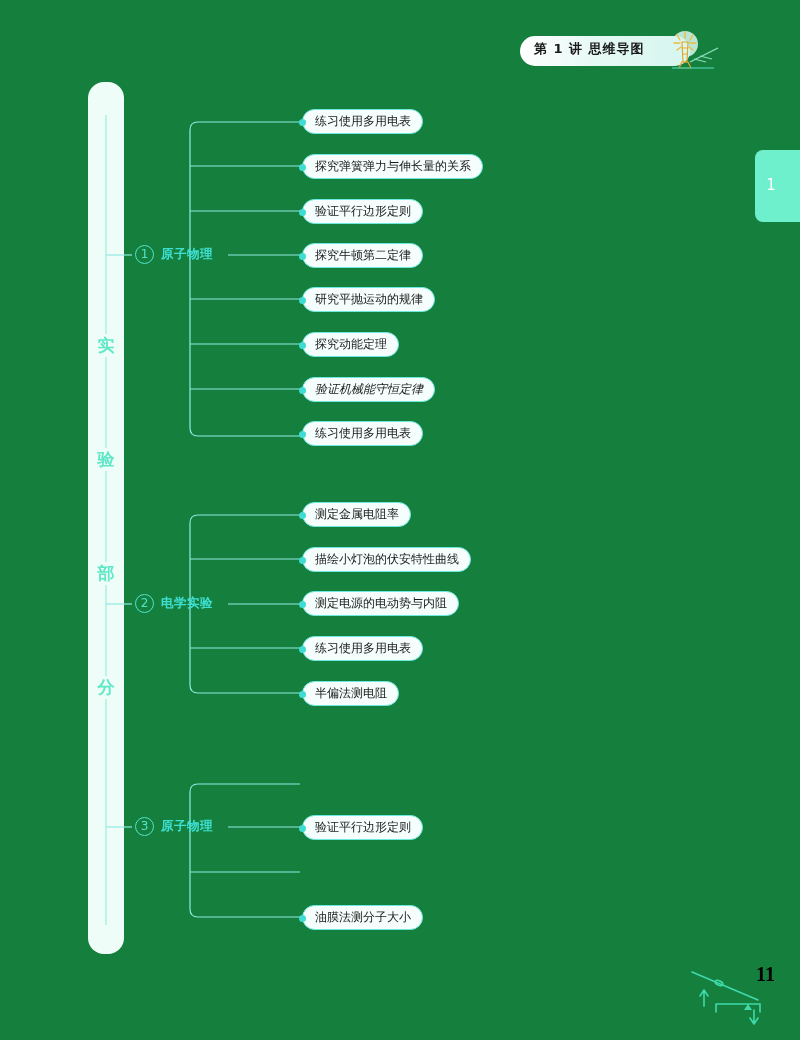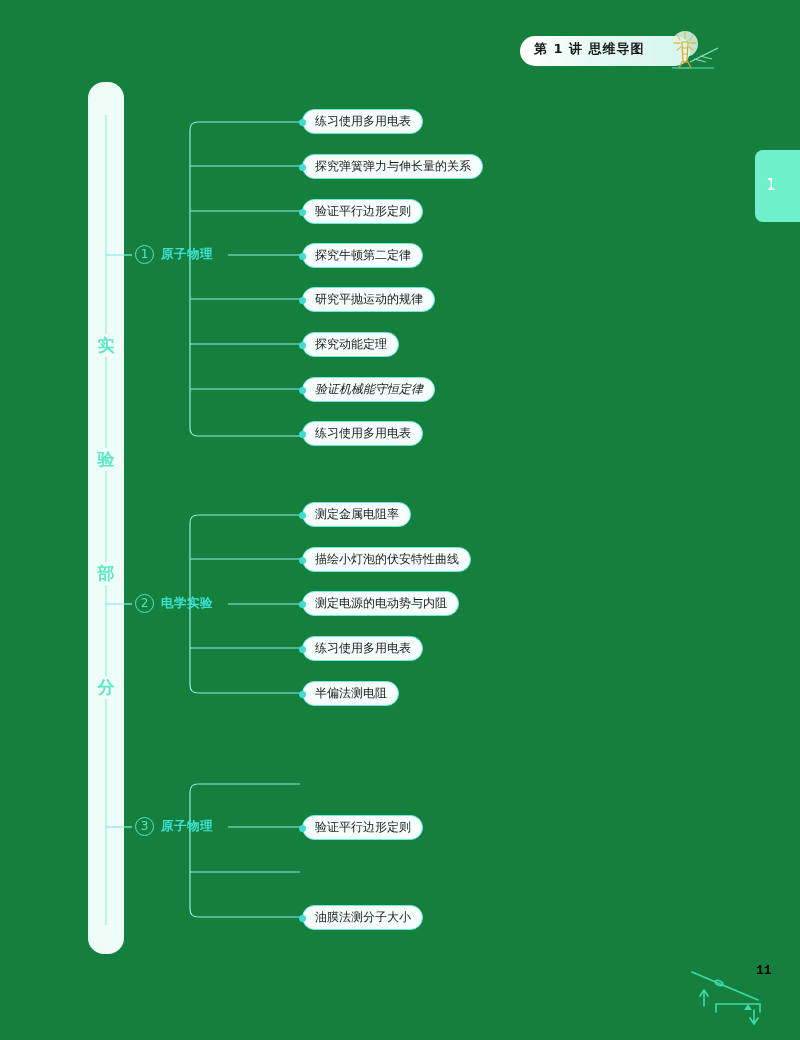--- a/index.html
+++ b/index.html
@@ -163,22 +163,22 @@
     height: 7px;
     border-radius: 50%;
     background: #3fdcd4;
   }
 
   
   #page-number {
     position: absolute;
     left: 756px;
     top: 963px;
-    font-family: Liberation Mono, monospace;
-    font-size: 13px;
+    font-family: Liberation Serif, serif;
+    font-size: 20px;
     font-weight: bold;
     color: #000000;
   }
   #footer-deco {
     position: absolute;
     left: 686px;
     top: 962px;
     width: 90px;
     height: 70px;
   }

